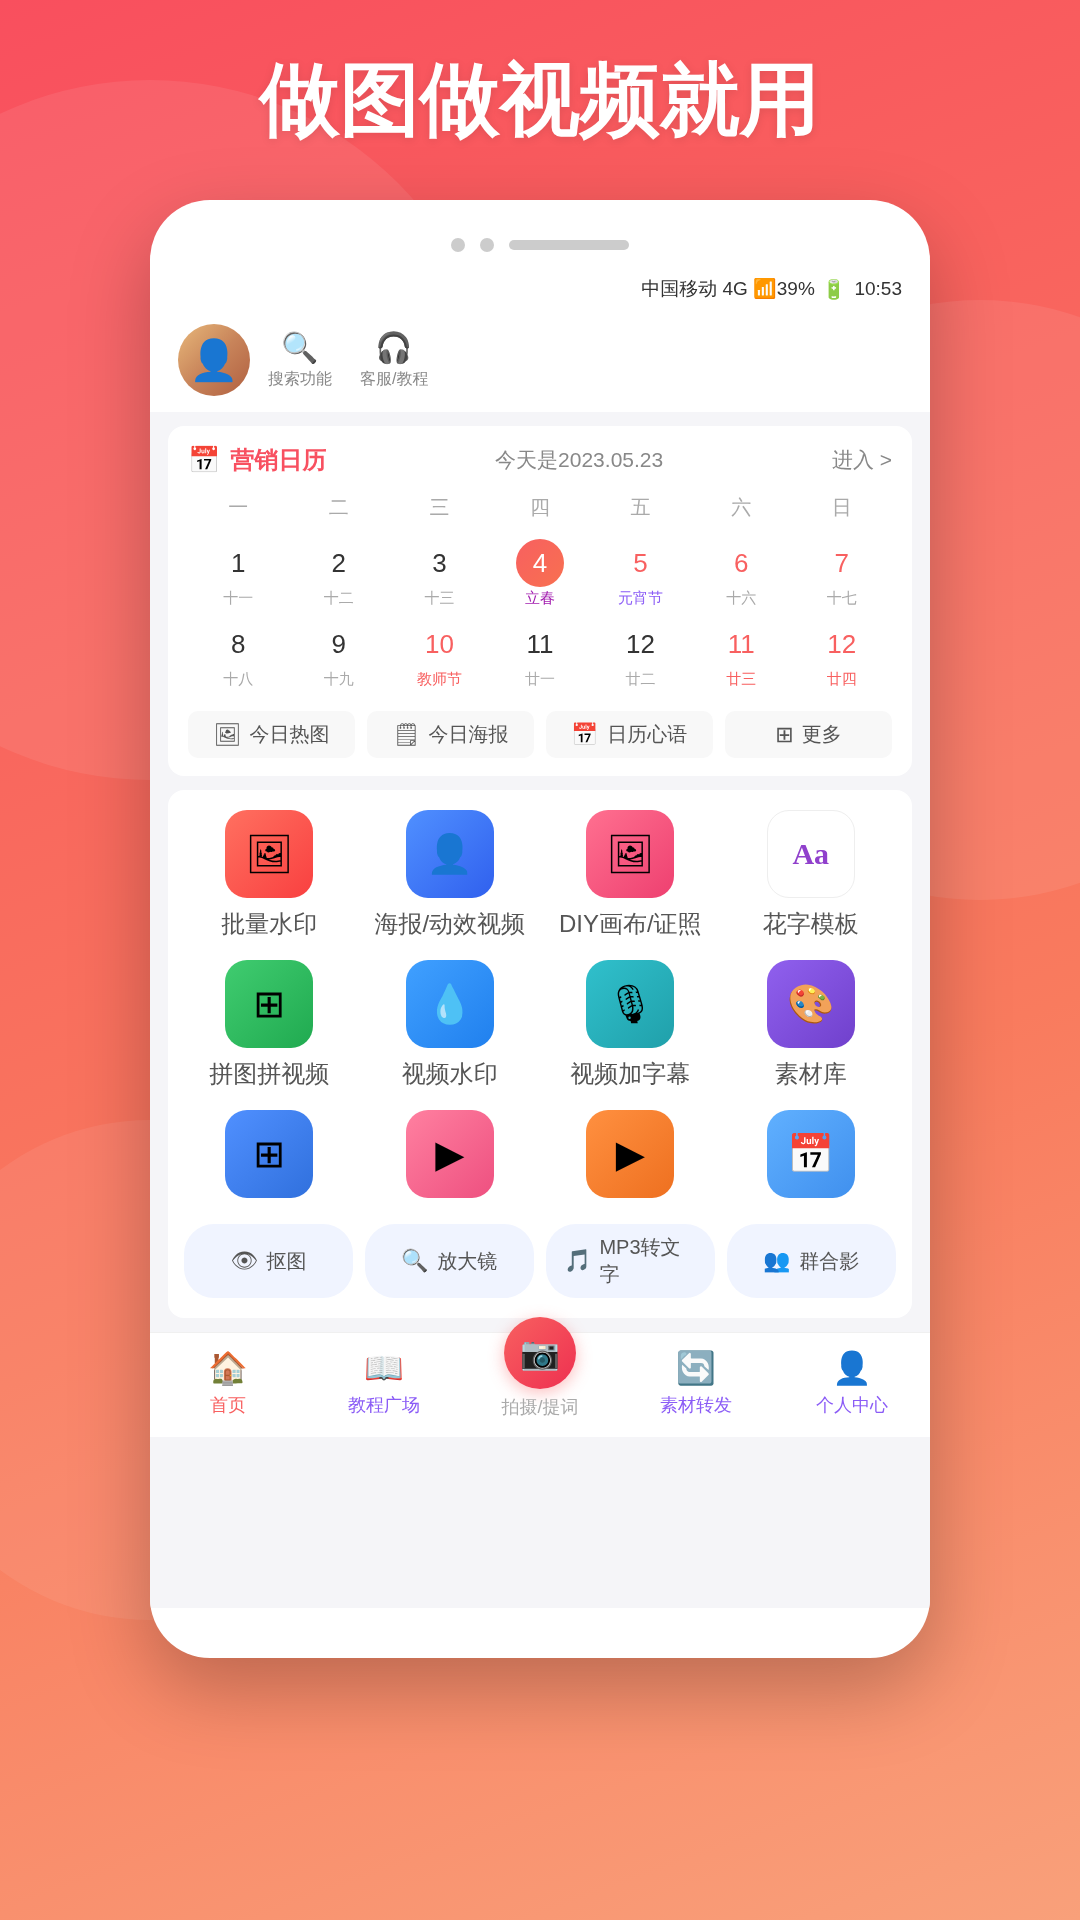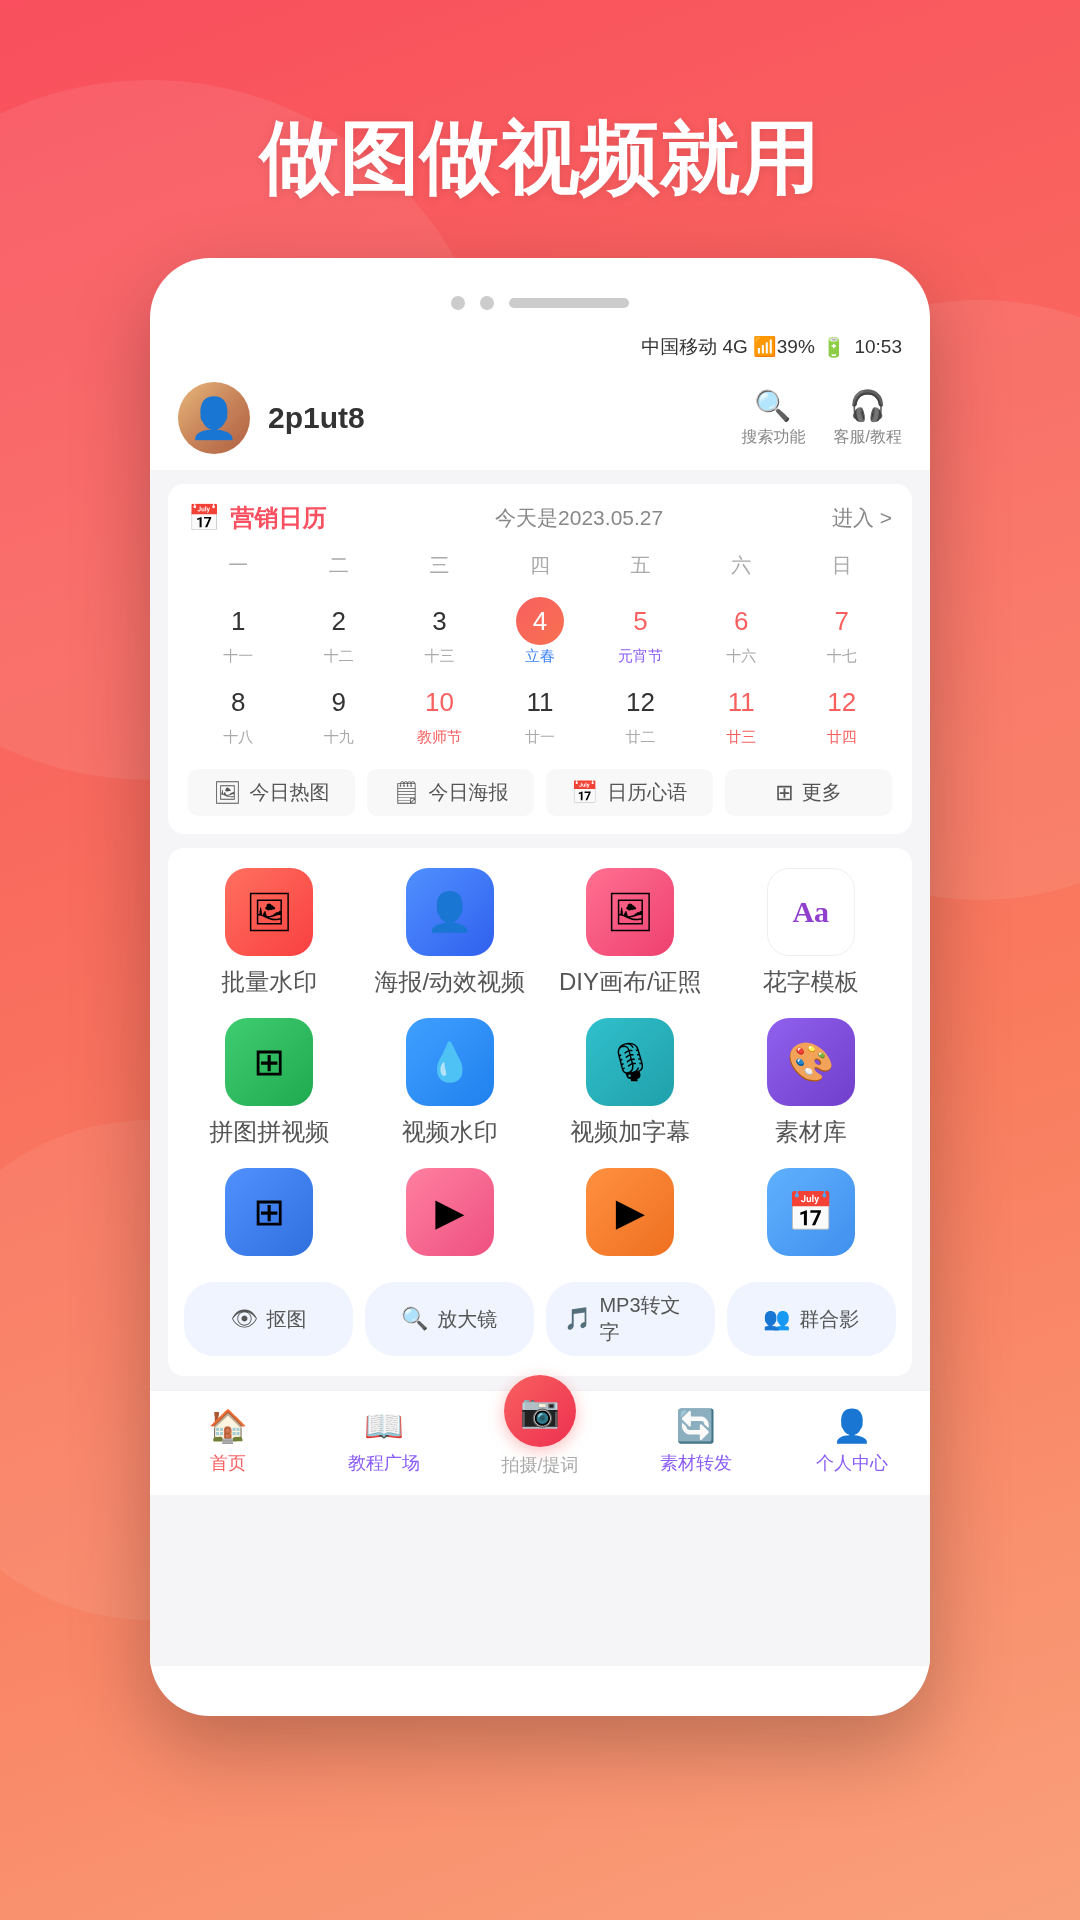--- a/index.html
+++ b/index.html
@@ -31,21 +31,21 @@
     .bg-circle-3 {
       position: absolute;
       width: 500px; height: 500px;
       border-radius: 50%;
       background: rgba(255,255,255,0.07);
       bottom: 300px; left: -100px;
     }
 
     .hero-text {
       text-align: center;
-      padding-top: 108px;
+      padding-top: 50px;
       padding-bottom: 50px;
       position: relative;
       z-index: 2;
     }
     .hero-text h1 {
       color: white;
       font-size: 80px;
       font-weight: 800;
       line-height: 1.25;
       text-shadow: 0 2px 10px rgba(0,0,0,0.1);
@@ -242,21 +242,21 @@
     .cal-day .day-sub {
       font-size: 15px;
       color: #aaa;
       margin-top: 2px;
     }
     .cal-day.today .day-num {
       background: linear-gradient(135deg, #f86060, #f87050);
       color: white;
       border-radius: 50%;
     }
-    .cal-day.today .day-sub { color: #3b82f6; }
+    .cal-day.today .day-sub { color: #a21caf; }
     .cal-day.red .day-num { color: #f86060; }
     .cal-day.red .day-sub { color: #8b5cf6; }
     .cal-day.weekend .day-num { color: #f86060; }
 
     
     .cal-buttons {
       display: flex;
       gap: 12px;
       padding: 16px 0 18px 0;
       justify-content: space-around;
@@ -402,41 +402,40 @@
         🔋
         <span>10:53</span>
       </span>
     </div>
 
     <div class="phone-scroll">
     <div class="app-content">
 
       <div class="app-header" style="background:white;">
         <div class="avatar-img"></div>
-        <span class="username">2p1ut8</span>
         <div class="header-icons">
           <div class="header-icon-item">
             <span class="icon-sym">🔍</span>
             <span class="icon-label">搜索功能</span>
           </div>
           <div class="header-icon-item">
             <span class="icon-sym">🎧</span>
             <span class="icon-label">客服/教程</span>
           </div>
         </div>
       </div>
 
 
       <div class="calendar-section">
         <div class="calendar-header">
           <div class="calendar-title">
             <span class="cal-icon">📅</span>
             <span>营销日历</span>
           </div>
-          <span class="calendar-date-text">今天是2023.05.27</span>
+          <span class="calendar-date-text">今天是2023.05.23</span>
           <span class="calendar-enter">进入 &gt;</span>
         </div>
 
         <div class="calendar-weekdays">
           <div class="weekday">一</div>
           <div class="weekday">二</div>
           <div class="weekday">三</div>
           <div class="weekday">四</div>
           <div class="weekday">五</div>
           <div class="weekday">六</div>

